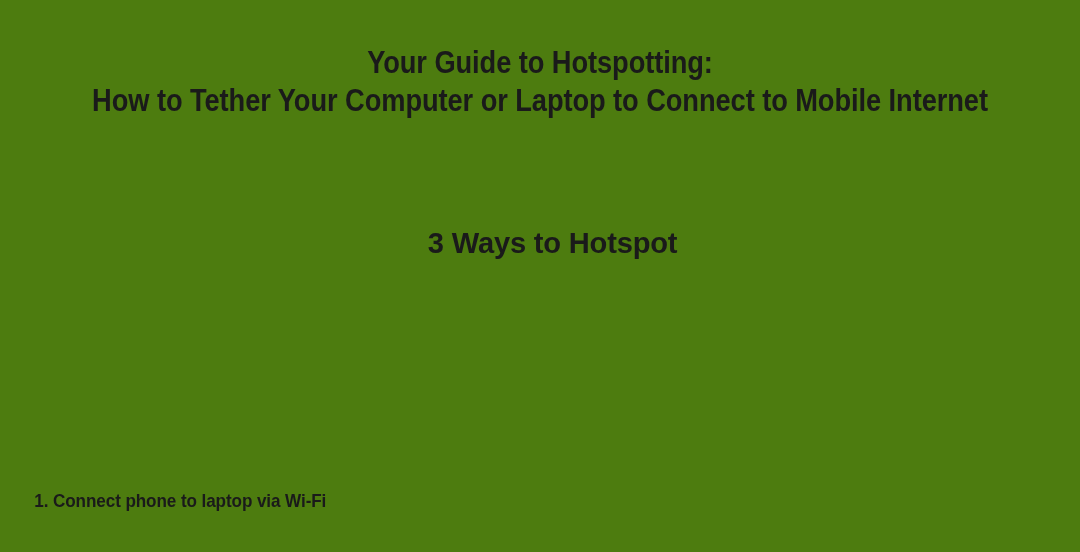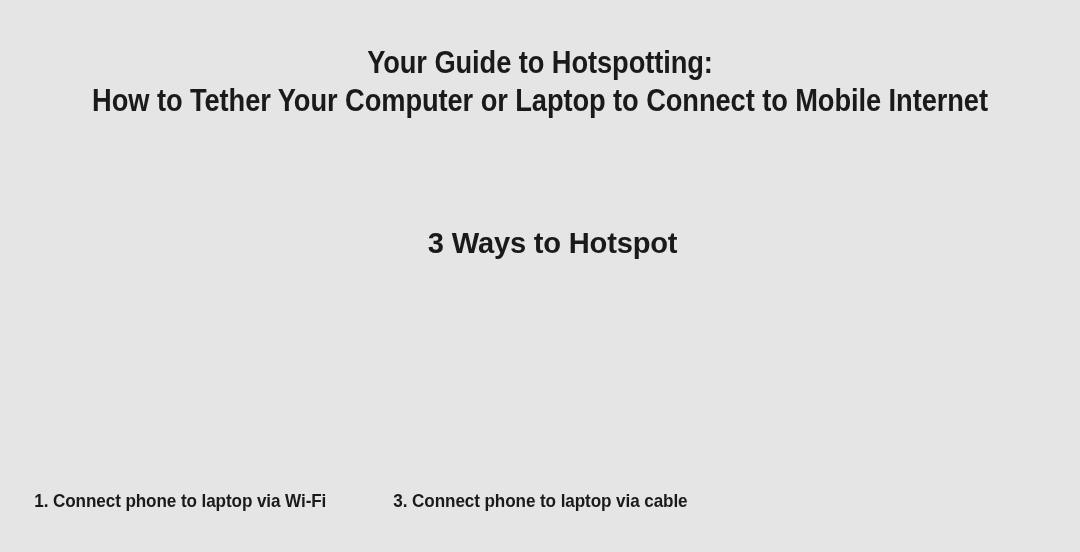--- a/index.html
+++ b/index.html
@@ -14,21 +14,21 @@
     overflow: hidden;
     font-family: "Liberation Sans", "DejaVu Sans", sans-serif;
     color: #1a1a1a;
     -webkit-font-smoothing: antialiased;
   }
 
   .page {
     position: relative;
     width: 1080px;
     height: 552px;
-    background: #e5e5e5;
+    background: #4d7c0f;
     box-sizing: border-box;
     text-decoration: underline;
   }
 
   
   .title-block {
     position: absolute;
     left: 0;
     top: 44px;
     width: 1080px;
@@ -152,18 +152,15 @@
     </div>
     <div class="media-cell">
       <div class="media-placeholder"></div>
     </div>
   </div>
 
   <div class="caption-row">
     <div class="caption-cell">
       <span class="caption-text">1. Connect phone to laptop via Wi-Fi</span>
     </div>
-    <div class="caption-cell">
-      <span class="caption-text">3. Connect phone to laptop via cable</span>
-    </div>
   </div>
 
 </div>
 
 </body></html>

